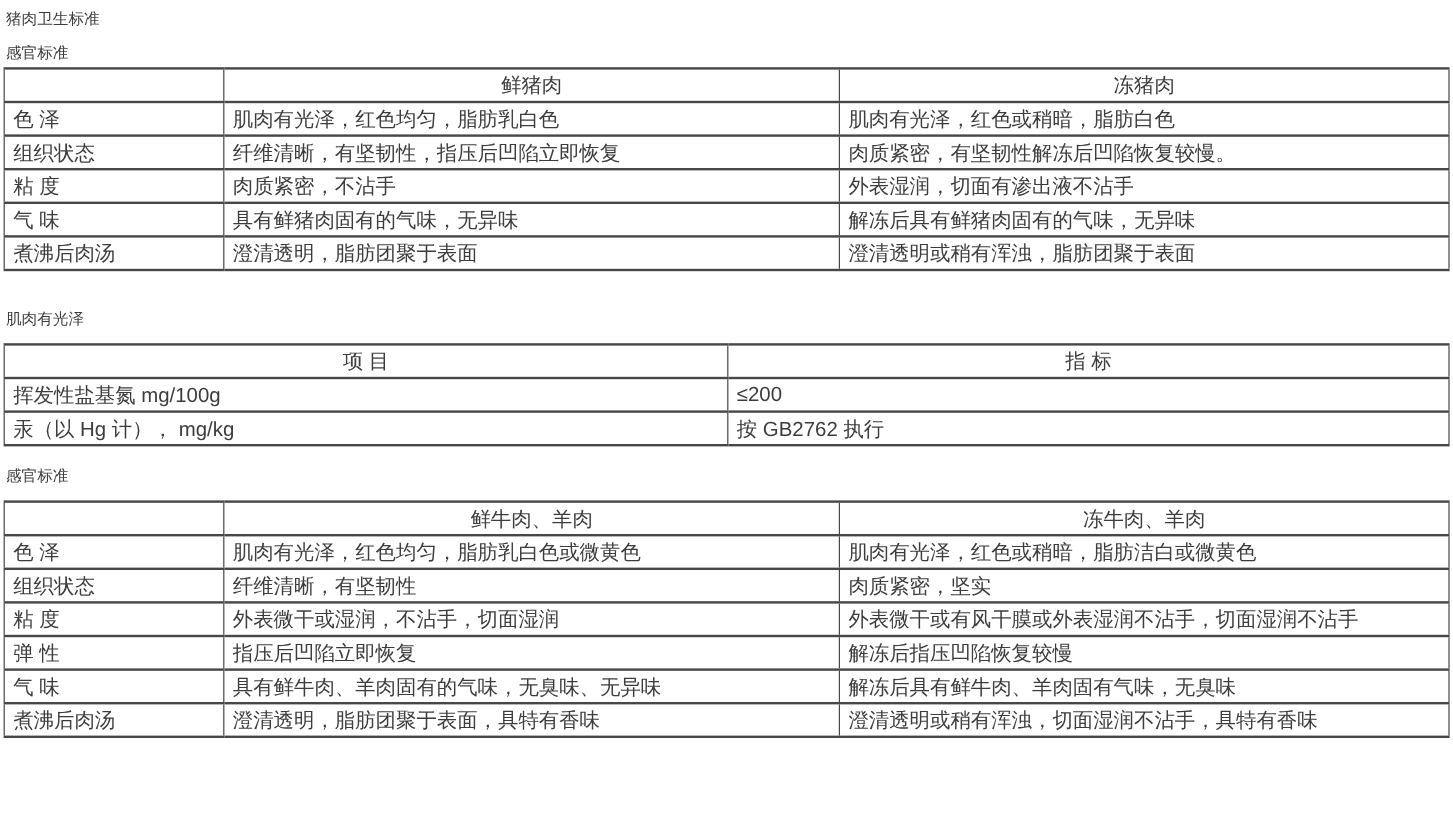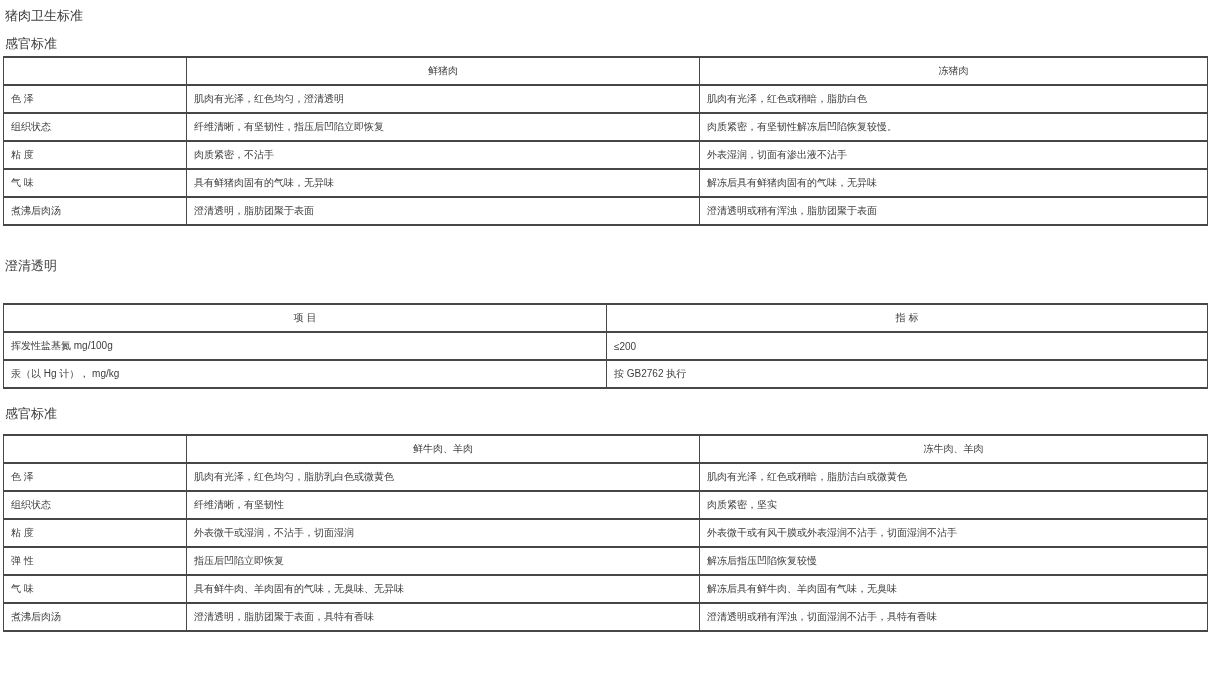--- a/index.html
+++ b/index.html
@@ -32,29 +32,29 @@
   .physchem-title { padding-top: 33px; }
   .title-2 { padding-top: 35px; }
   .sub-2 { padding-top: 18px; }
 
   table {
     border-collapse: collapse;
     table-layout: fixed;
     width: 1202px;
   }
   .t1 { margin-top: 5px; }
-  .t2 { margin-top: 30px; }
+  .t2 { margin-top: 13px; }
   .t3 { margin-top: 13px; }
   th, td {
     border: 2px solid #474747;
     border-left-width: 1px;
     border-right-width: 1px;
     height: 26px;
     padding: 0 7px;
-    font-size: 10px;
+    font-size: 17px;
     font-weight: normal;
     color: #3c3c3c;
     vertical-align: middle;
     white-space: nowrap;
     overflow: hidden;
   }
   th { text-align: center; }
   td { text-align: left; }
   .c-label { width: 168px; }
   .c-fresh { width: 498px; }
@@ -72,21 +72,21 @@
 
   <table class="t1">
     <tbody>
       <tr>
         <th class="c-label"></th>
         <th class="c-fresh">鲜猪肉</th>
         <th class="c-frozen">冻猪肉</th>
       </tr>
       <tr>
         <td>色 泽</td>
-        <td>肌肉有光泽，红色均匀，澄清透明</td>
+        <td>肌肉有光泽，红色均匀，脂肪乳白色</td>
         <td>肌肉有光泽，红色或稍暗，脂肪白色</td>
       </tr>
       <tr>
         <td>组织状态</td>
         <td>纤维清晰，有坚韧性，指压后凹陷立即恢复</td>
         <td>肉质紧密，有坚韧性解冻后凹陷恢复较慢。</td>
       </tr>
       <tr>
         <td>粘 度</td>
         <td>肉质紧密，不沾手</td>
@@ -98,21 +98,21 @@
         <td>解冻后具有鲜猪肉固有的气味，无异味</td>
       </tr>
       <tr>
         <td>煮沸后肉汤</td>
         <td>澄清透明，脂肪团聚于表面</td>
         <td>澄清透明或稍有浑浊，脂肪团聚于表面</td>
       </tr>
     </tbody>
   </table>
 
-  <p class="label physchem-title">澄清透明</p>
+  <p class="label physchem-title">肌肉有光泽</p>
 
   <table class="t2">
     <tbody>
       <tr>
         <th class="c-item">项 目</th>
         <th class="c-value">指 标</th>
       </tr>
       <tr>
         <td>挥发性盐基氮 mg/100g</td>
         <td>≤200</td>

